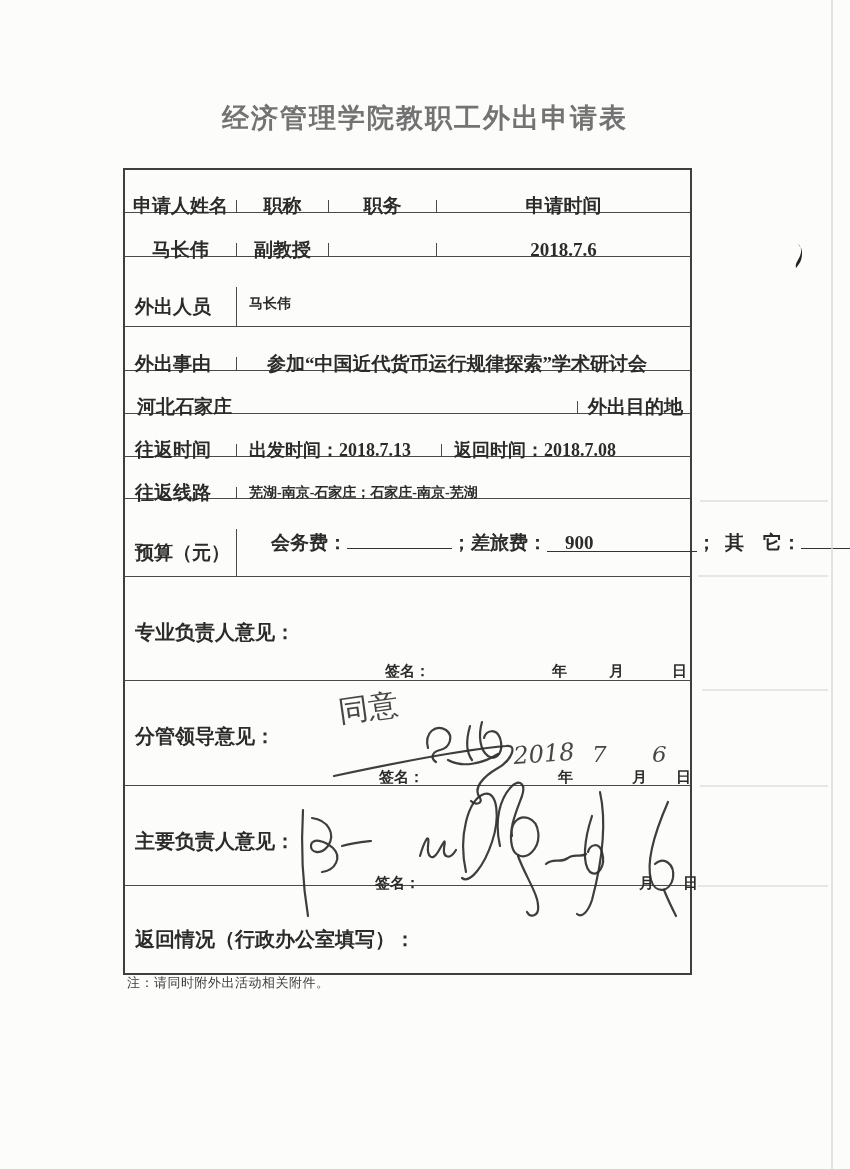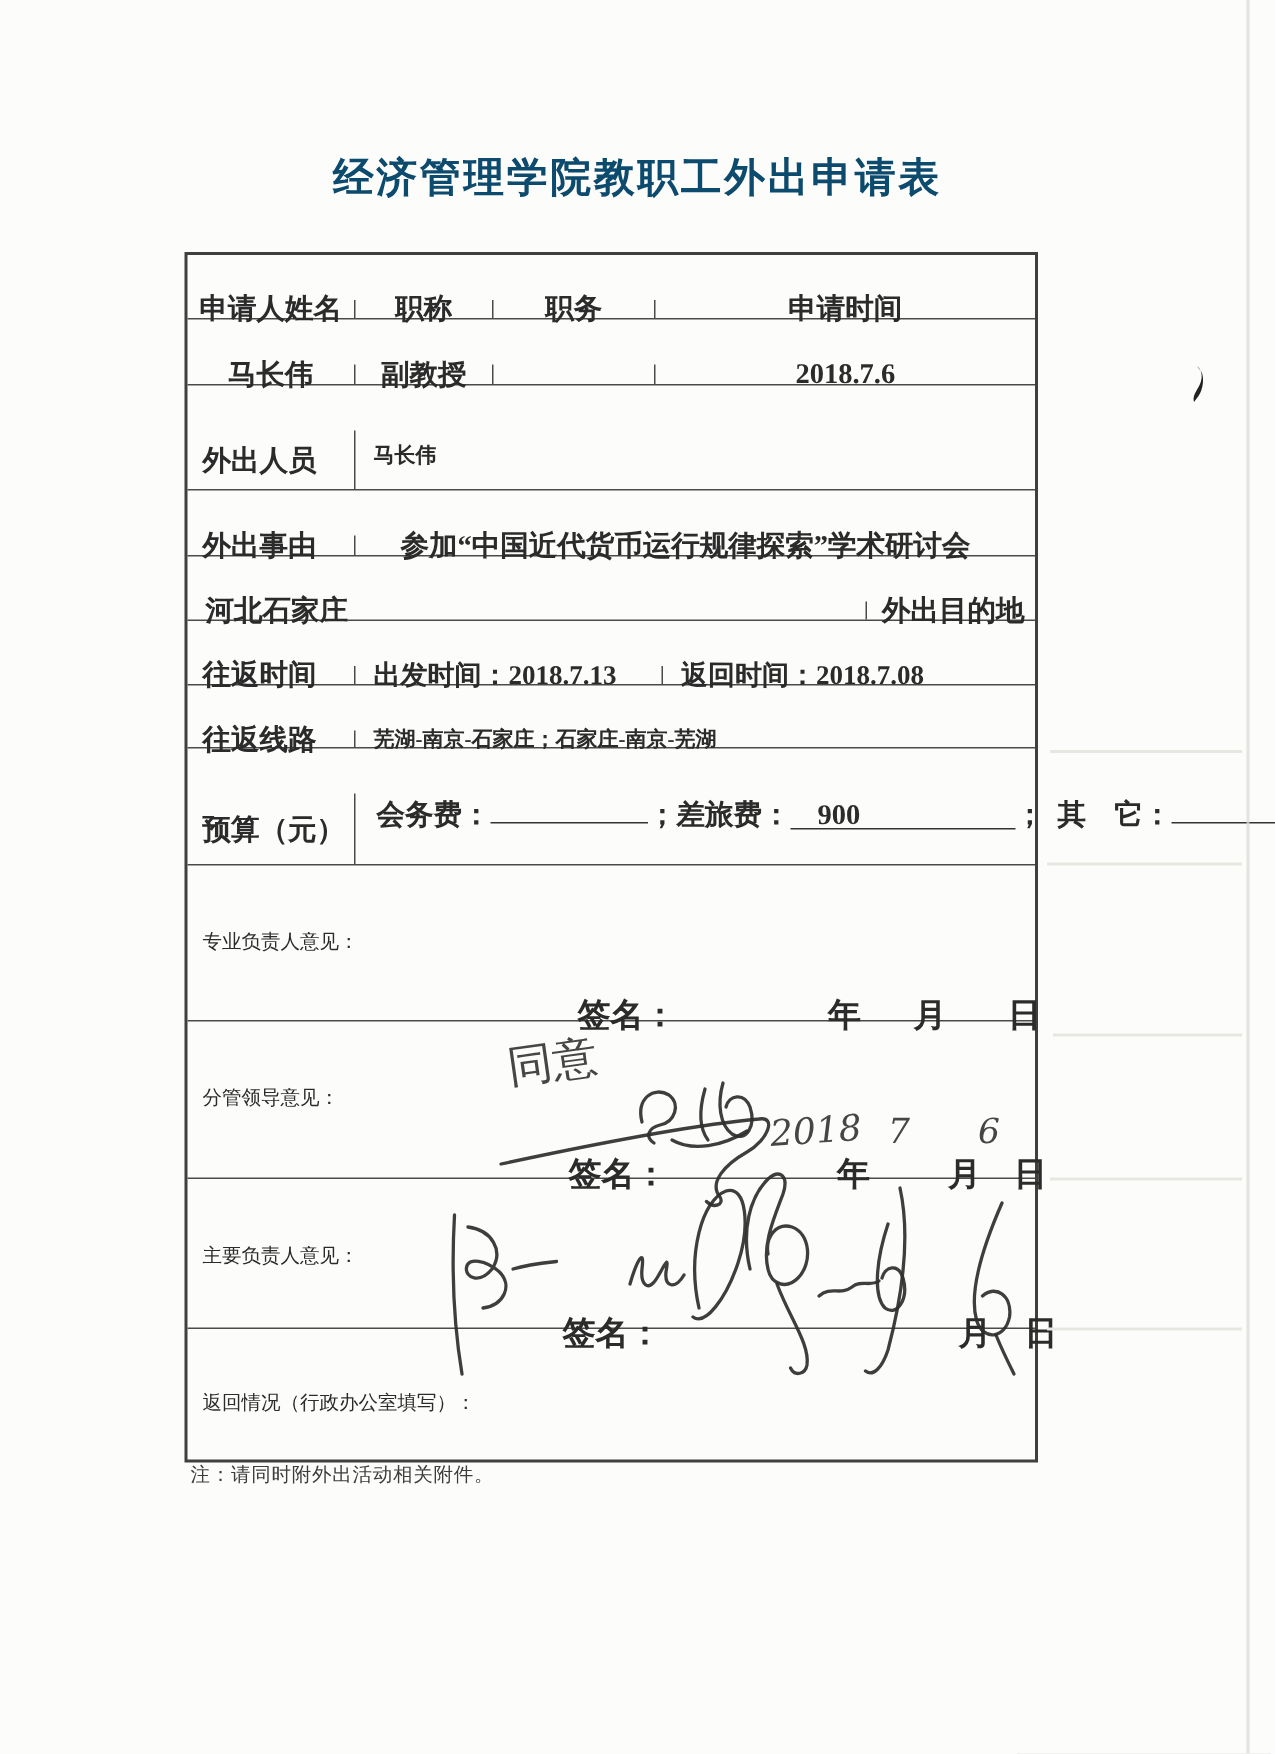--- a/index.html
+++ b/index.html
@@ -4,21 +4,21 @@
 <style>
   html,body{margin:0;padding:0;background:#e9e9e7;}
   .page{
     position:relative;width:850px;height:1169px;margin:0 auto;
     background:#fcfcfa;overflow:hidden;
     font-family:"Liberation Serif","DejaVu Serif",serif;
     color:#2b2b2b;
   }
   .title{
     position:absolute;left:0;top:100px;width:850px;margin:0;
-    text-align:center;font-size:27px;font-weight:bold;letter-spacing:2px;color:#0c4a6e;
+    text-align:center;font-size:27px;font-weight:bold;letter-spacing:2px;color:#737373;
   }
   .form-table{
     position:absolute;left:123px;top:168px;width:569px;height:807px;
     border:2px solid #3f3f3f;box-sizing:border-box;
     display:flex;flex-direction:column;
   }
   .row{display:flex;flex-direction:row;border-bottom:1px solid #4a4a4a;box-sizing:border-box;position:relative;}
   .row:last-child{border-bottom:none;}
   .cell{box-sizing:border-box;border-right:1px solid #4a4a4a;position:relative;margin-top:30px;}
   .cell:last-child{border-right:none;}
@@ -30,39 +30,39 @@
   .w3{width:108px;flex:none;}
   .w4{flex:1;}
   .wsplit{width:205px;flex:none;}
   .r1{height:43px;}
   .r2{height:44px;}
   .r3{height:70px;}
   .r4{height:44px;}
   .r5{height:43px;}
   .r6{height:43px;}
   .r7{height:42px;}
-  .r8{height:78px;}
+  .r8{height:78px;gap:20px;}
   .r9{height:104px;}
   .r10{height:105px;}
   .r11{height:100px;}
   .r12{flex:1;}
   .small-val{font-size:14px;font-weight:bold;padding:8px 0 0 12px;display:block;}
   .val-pad{display:flex;align-items:center;padding-left:12px;font-size:19px;font-weight:bold;}
   .reason-pad{display:flex;align-items:center;padding-left:30px;font-size:19px;font-weight:bold;}
   .route-pad{display:flex;align-items:center;padding-left:12px;font-size:14px;font-weight:bold;text-align:center;}
   .budget-cell{display:flex;flex-direction:row;justify-content:center;gap:9px;padding-left:14px;font-size:19px;font-weight:bold;}
   .b-line{display:flex;align-items:baseline;white-space:nowrap;}
   .u{display:inline-block;border-bottom:1.4px solid #333;height:20px;box-sizing:border-box;}
   .u1{width:105px;}
   .u2{width:150px;padding-left:18px;}
   .u3{width:112px;}
   .u4{width:138px;padding-left:34px;}
   .u i{font-style:normal;}
-  .op-label{position:absolute;left:10px;top:12px;font-size:13px;font-weight:normal;}
-  .pos{position:absolute;font-size:22px;font-weight:bold;white-space:nowrap;}
+  .op-label{position:absolute;left:10px;top:12px;font-size:20px;font-weight:bold;}
+  .pos{position:absolute;font-size:15px;font-weight:bold;white-space:nowrap;}
   .note{position:absolute;left:127px;top:974px;font-size:13px;color:#3d3d3d;letter-spacing:.5px;}
   .handwriting{position:absolute;left:0;top:0;width:850px;height:1169px;pointer-events:none;}
   .hand-stroke{stroke:#2e2e2e;stroke-width:2.2;fill:none;stroke-linecap:round;stroke-linejoin:round;opacity:.92;}
   .hand-text{fill:#333;opacity:.9;font-family:"DejaVu Serif",serif;}
   .scan-vline{position:absolute;left:831px;top:0;width:2px;height:1169px;background:#dbdbd6;opacity:.75;}
   .ghost{position:absolute;height:2px;background:#e7e7e2;}
 </style>
 </head>
 <body>
 

